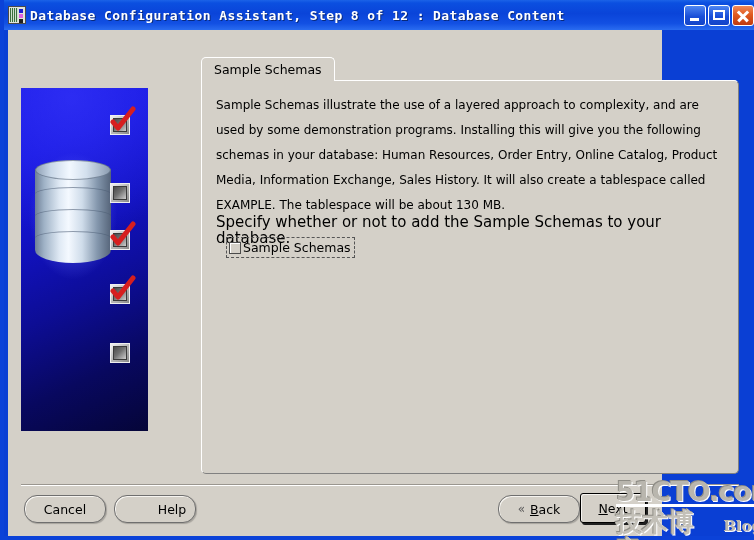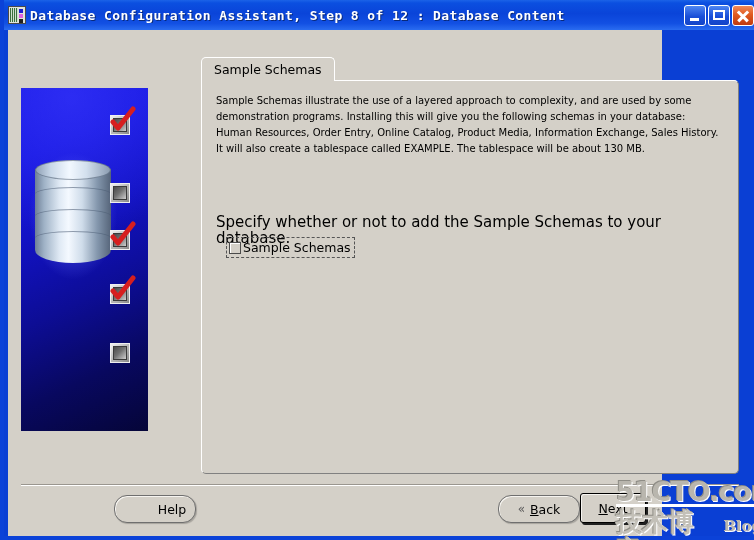--- a/index.html
+++ b/index.html
@@ -260,23 +260,23 @@
     border-left: 1px solid #ffffff;
     border-right: 1px solid #808080;
     border-bottom: 1px solid #808080;
     border-radius: 0 5px 5px 5px;
     box-sizing: border-box;
   }
   .panel-text {
     position: absolute;
     left: 14px; top: 12px;
     width: 508px;
-    font-size: 10px;
+    font-size: 12px;
     color: #000000;
-    line-height: 16px;
+    line-height: 25px;
   }
   .panel-text2 {
     position: absolute;
     left: 14px; top: 133px;
     width: 508px;
     font-size: 15px;
     color: #000000;
     line-height: 16px;
   }
   .cb-row {
@@ -475,20 +475,23 @@
       <div class="panel-text">Sample Schemas illustrate the use of a layered approach to complexity, and are used by some demonstration programs. Installing this will give you the following schemas in your database: Human Resources, Order Entry, Online Catalog, Product Media, Information Exchange, Sales History. It will also create a tablespace called EXAMPLE. The tablespace will be about 130 MB.</div>
       <div class="panel-text2">Specify whether or not to add the Sample Schemas to your database.</div>
       <div class="cb-row">
         <div class="cb-box"></div>
         <div class="cb-label">Sample Schemas</div>
       </div>
     </div>
 
     <div class="separator"></div>
 
+    <div class="btn cancel">
+      <span>Cancel</span>
+    </div>
     <div class="btn help">
       <span>Help</span>
     </div>
     <div class="btn back">
       <span class="chev">«</span>
       <span><span class="u">B</span><span>ack</span></span>
     </div>
     <div class="btn next">
       <span><span class="u">N</span><span>ext</span></span>
     </div>

